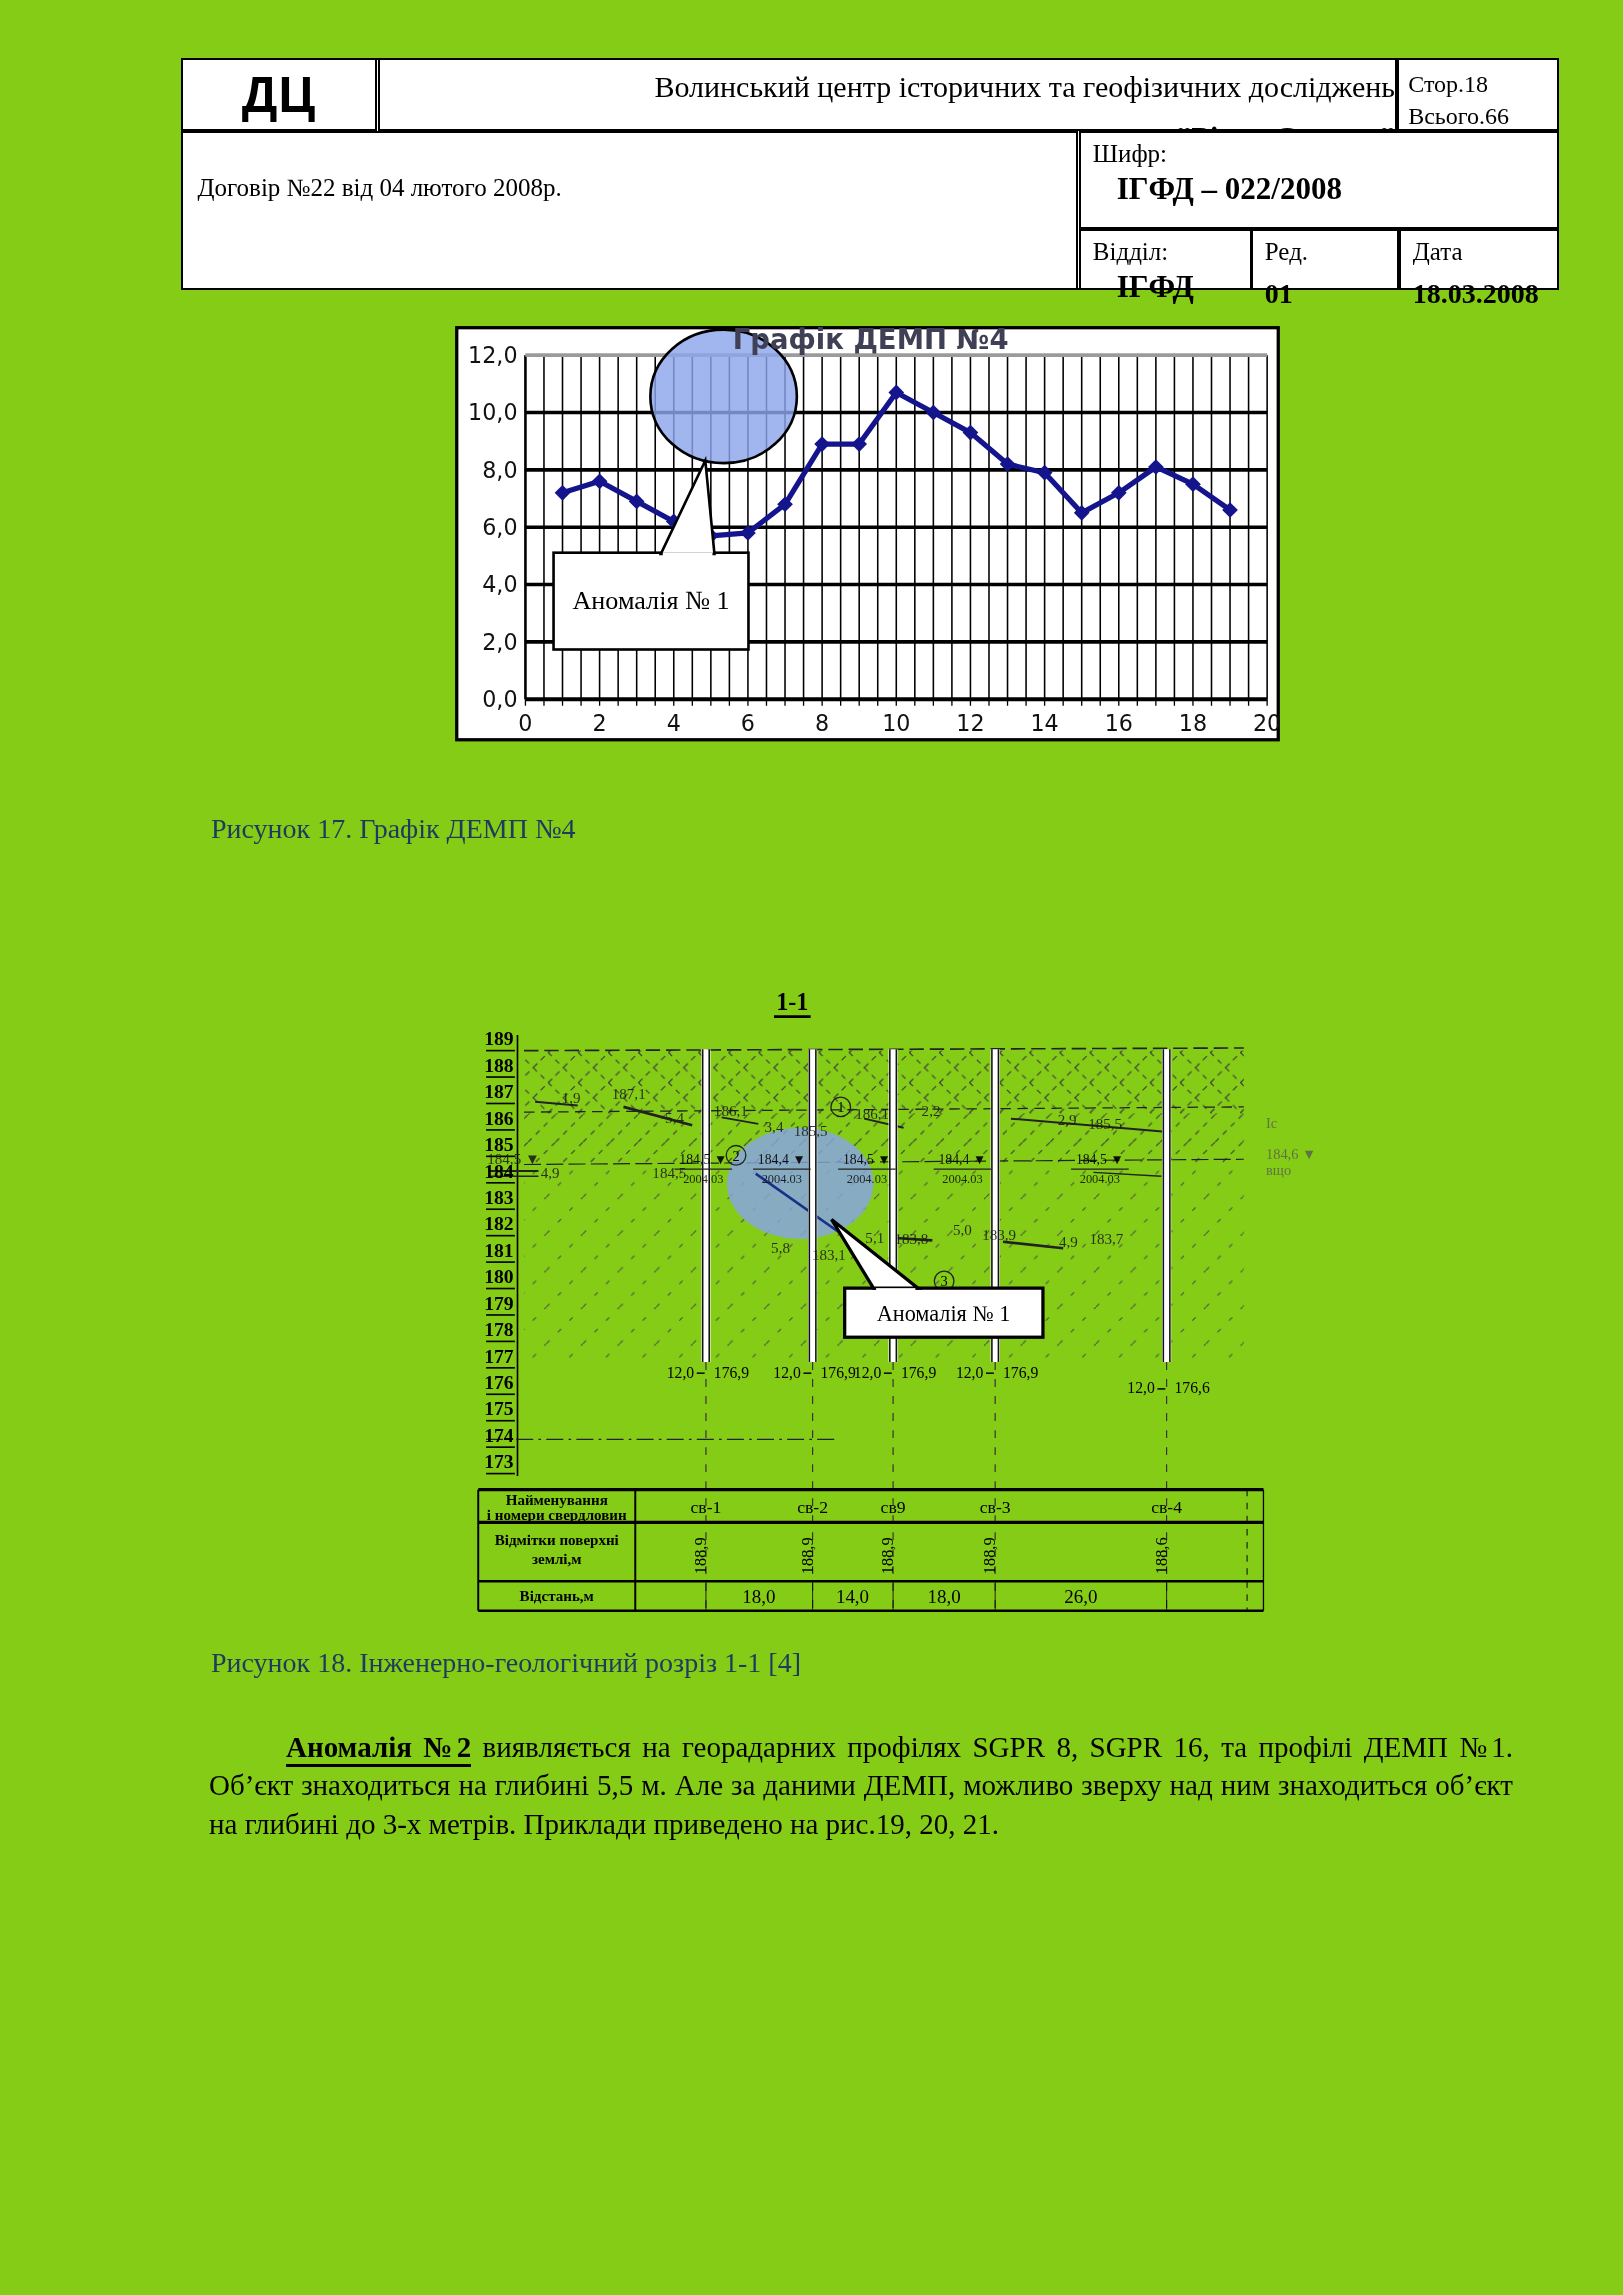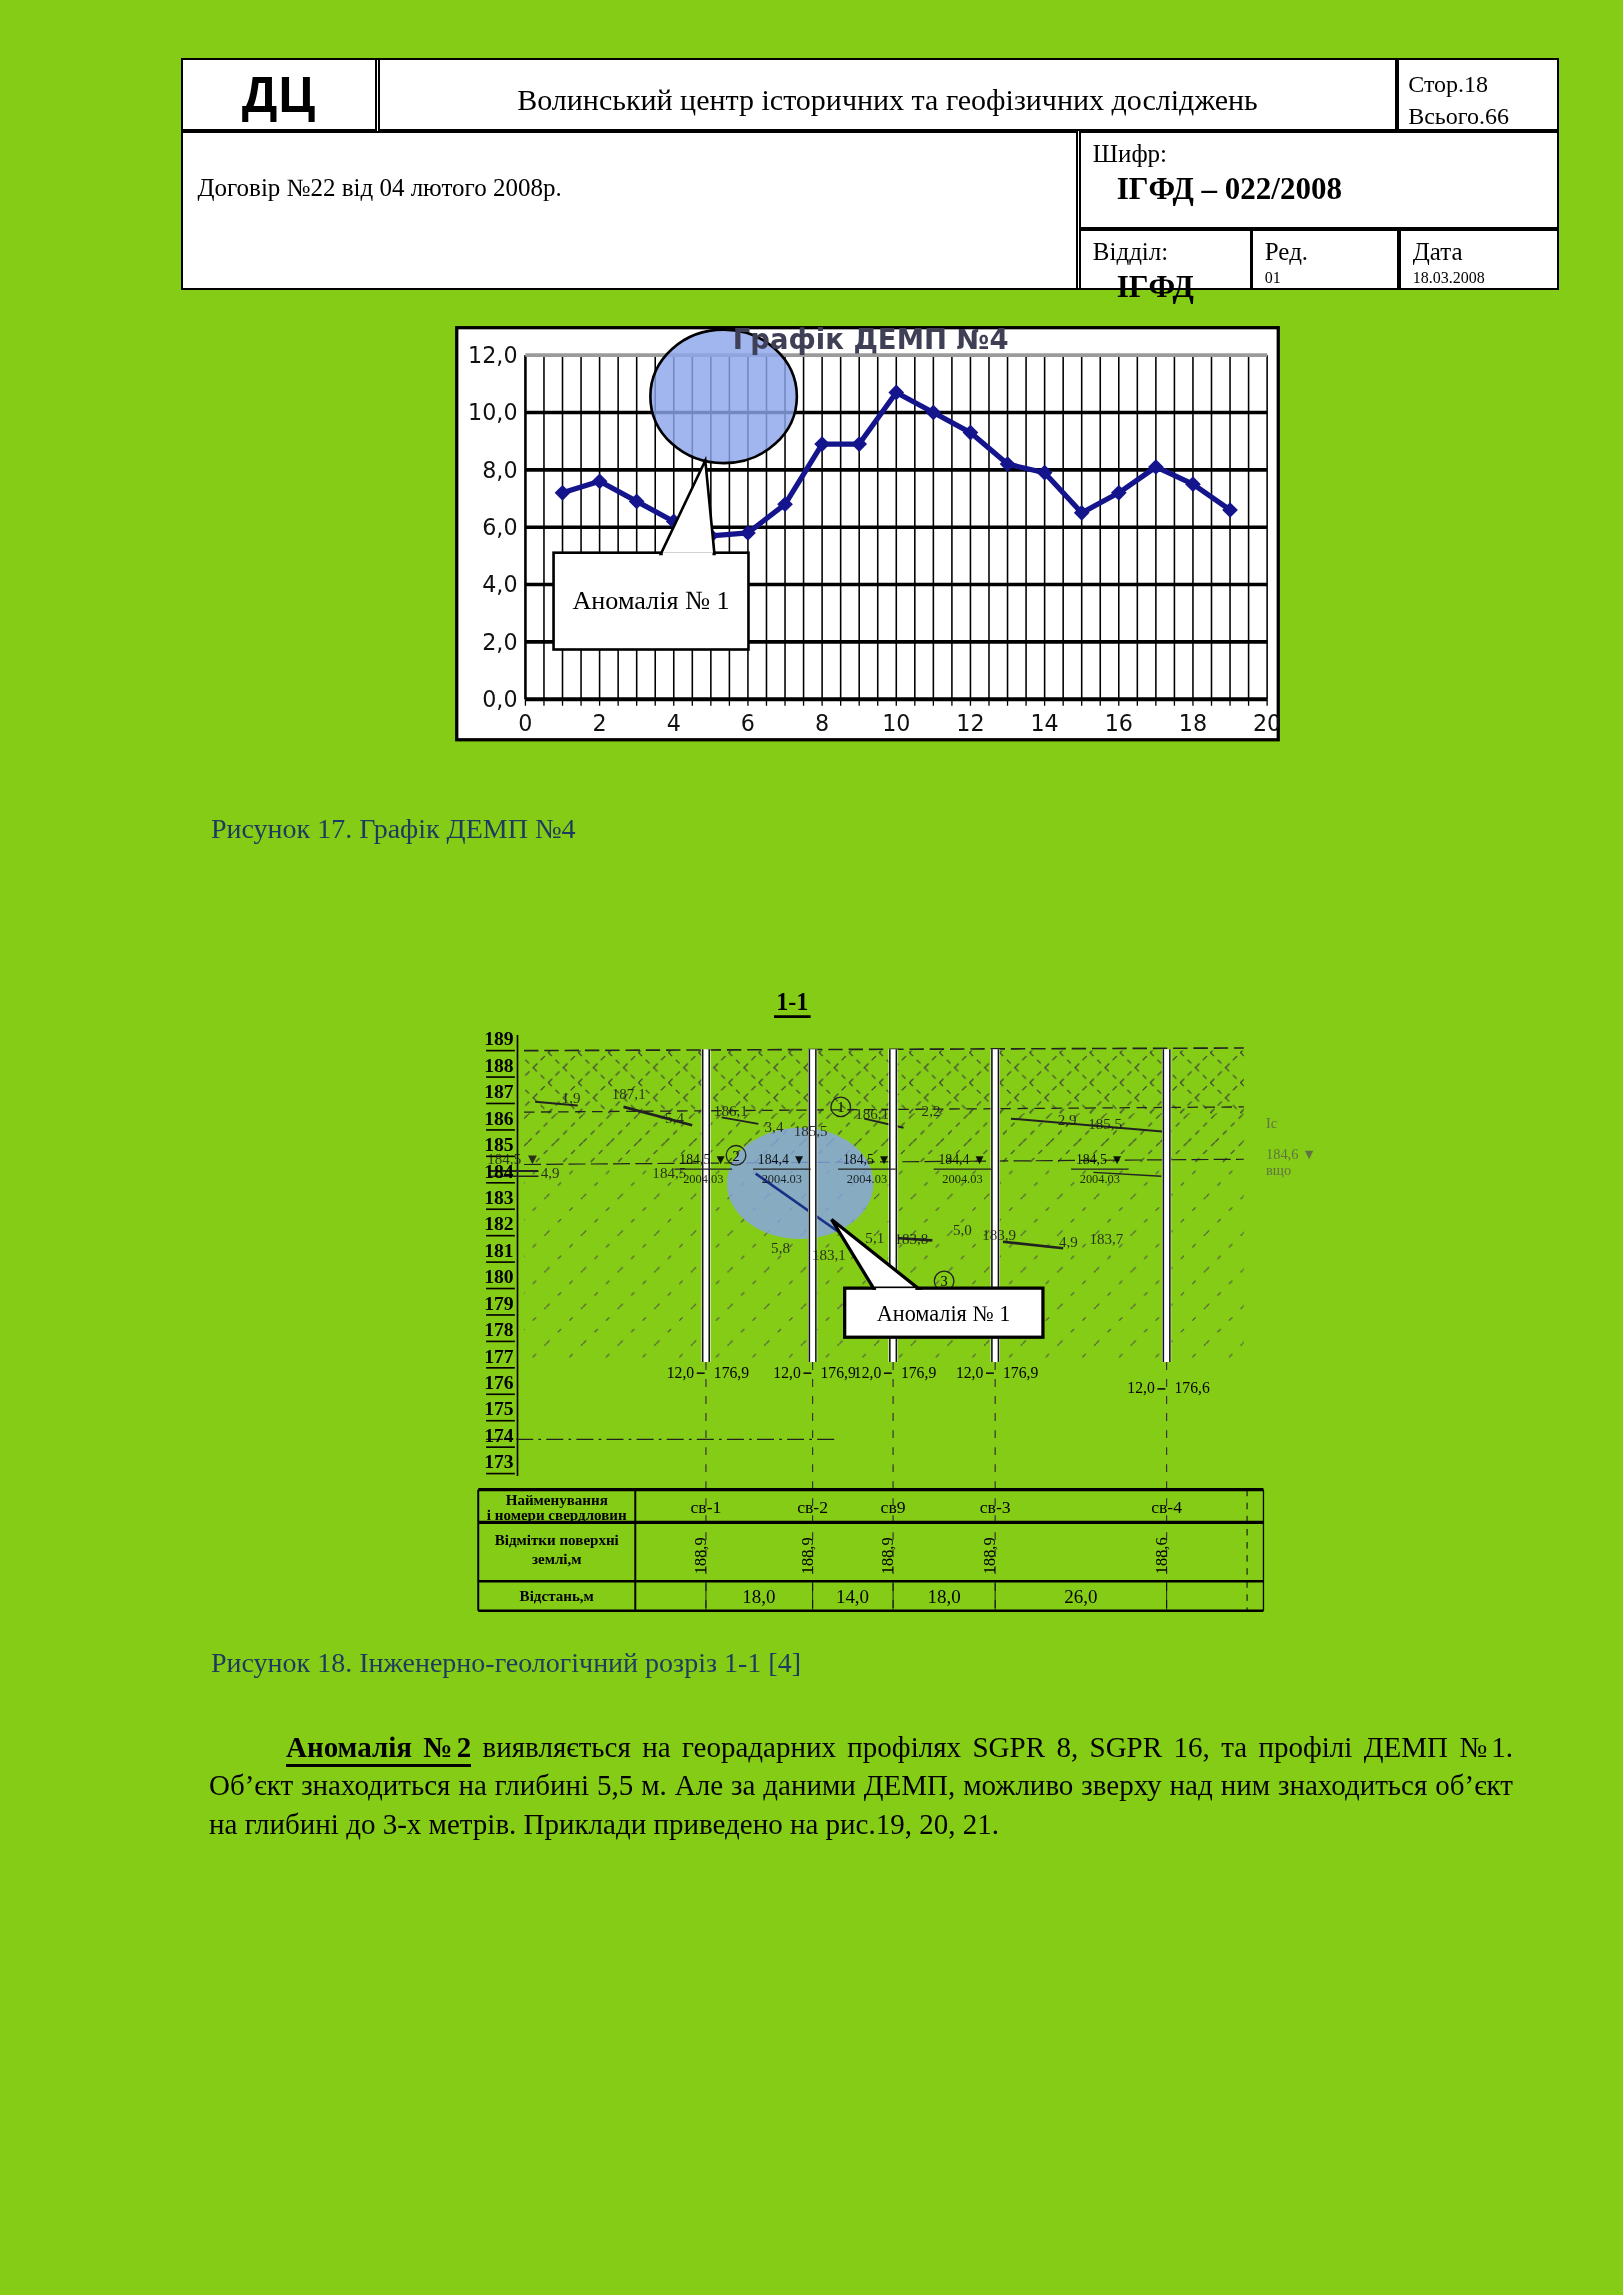--- a/index.html
+++ b/index.html
@@ -2,30 +2,30 @@
 <html style="font-size:10.5px"><head>
 <meta charset="utf-8">
 <style>
   html,body{margin:0;padding:0;background:#888;}
   .page{position:relative;width:1624px;height:2295px;background:#84cc16;font-family:"Liberation Serif",serif;color:#000;overflow:hidden;}
   .abs{position:absolute;box-sizing:border-box;}
   
   .hdr-cell{position:absolute;box-sizing:border-box;border:2px solid #000;background:#fff;}
   .hdr-outer{border:2.6px solid #000;}
   .logo-cell{display:flex;align-items:center;justify-content:center;font-family:"Liberation Sans",sans-serif;font-weight:bold;font-size:50px;letter-spacing:1.3px;}
-  .title-cell{text-align:center;padding-top:23px;}
+  .title-cell{text-align:right;padding-top:10px;}
   .t1{font-size:30px;}
   .t2{font-size:30px;font-weight:bold;margin-top:16px;}
   .pages-cell{font-size:24px;padding:7.9px 9.2px;line-height:1.35;}
   .report-cell{padding:9.2px 14.4px 6.5px 14.4px;display:flex;flex-direction:column;justify-content:space-between;}
   .report-text{font-size:25.5px;font-weight:bold;text-align:justify;line-height:1.5;}
   .contract{font-size:25px;font-weight:normal;margin-top:32px;}
   .lbl{font-size:25px;}
   .val-b{font-size:31px;font-weight:bold;margin-top:3.9px;margin-left:24px;}
-  .val-n{font-size:16px;margin-top:3px;}
+  .val-n{font-size:28px;margin-top:12px;font-weight:bold;}
   .pad{padding:6.5px 11.8px;}
   
   .caption{position:absolute;font-size:28px;color:#1f3a5f;}
   .bodytext{position:absolute;font-size:29px;line-height:1.32;text-align:justify;text-indent:77px;}
   .lead-u{font-weight:bold;border-bottom:3.3px solid #000;padding-bottom:1.3px;}
   svg text{font-family:"Liberation Serif",serif;}
   svg .sans{font-family:"DejaVu Sans","Liberation Sans",sans-serif;}
 </style>
 </head>
 <body>

